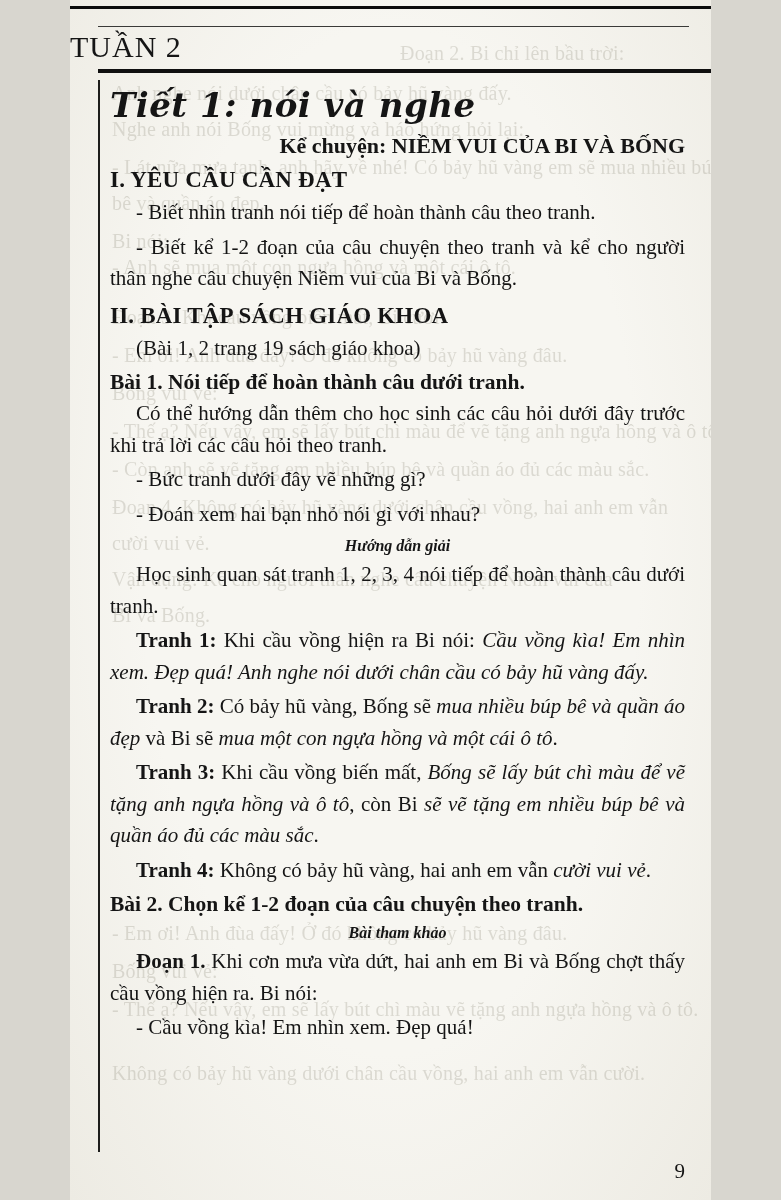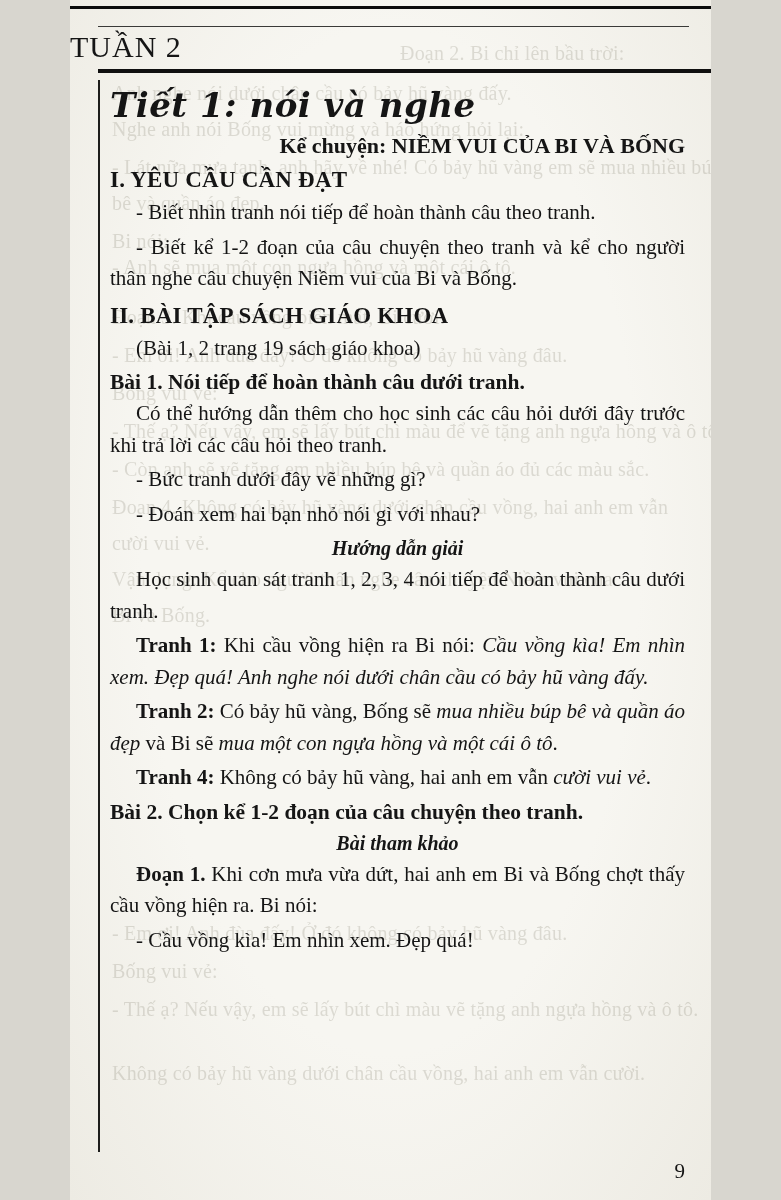--- a/index.html
+++ b/index.html
@@ -36,21 +36,21 @@
   .script-title{
     margin:12px 0 2px 0;
     font-family:"DejaVu Serif",serif;
     font-size:34px;font-weight:bold;font-style:italic;
     letter-spacing:.5px;
   }
   .story-title{margin:8px 0 6px 0;text-align:right;font-size:22px;font-weight:bold;}
   .sec-heading{margin:8px 0 4px 0;font-size:23px;font-weight:bold;letter-spacing:.2px;}
   .sub-heading{margin:6px 0 3px 0;font-size:21.5px;font-weight:bold;}
   .para{margin:3px 0;font-size:21px;line-height:1.5;text-align:justify;text-indent:26px;}
-  .center-head{margin:7px 0 4px 0;text-align:center;font-size:20px;font-weight:bold;font-style:italic;text-indent:0;}
+  .center-head{margin:7px 0 4px 0;text-align:center;font-size:16px;font-weight:bold;font-style:italic;text-indent:0;}
   .b{font-weight:bold;}
   .i{font-style:italic;}
   .page-number{position:absolute;right:26px;bottom:16px;font-size:21px;}
 </style>
 </head>
 <body>
 
 <div class="page">
 
   <div class="scan-topline"></div>
@@ -105,20 +105,21 @@
     <p class="para">- Bức tranh dưới đây vẽ những gì?</p>
     <p class="para">- Đoán xem hai bạn nhỏ nói gì với nhau?</p>
 
     <p class="center-head">Hướng dẫn giải</p>
     <p class="para">Học sinh quan sát tranh 1, 2, 3, 4 nói tiếp để hoàn thành câu dưới tranh.</p>
 
     <p class="para"><span class="b">Tranh 1:</span><span> Khi cầu vồng hiện ra Bi nói: </span><span class="i">Cầu vồng kìa! Em nhìn xem. Đẹp quá! Anh nghe nói dưới chân cầu có bảy hũ vàng đấy.</span></p>
 
     <p class="para"><span class="b">Tranh 2:</span><span> Có bảy hũ vàng, Bống sẽ </span><span class="i">mua nhiều búp bê và quần áo đẹp</span><span> và Bi sẽ </span><span class="i">mua một con ngựa hồng và một cái ô tô</span><span>.</span></p>
 
+    <p class="para"><span class="b">Tranh 3:</span><span> Khi cầu vồng biến mất, </span><span class="i">Bống sẽ lấy bút chì màu để vẽ tặng anh ngựa hồng và ô tô</span><span>, còn Bi </span><span class="i">sẽ vẽ tặng em nhiều búp bê và quần áo đủ các màu sắc</span><span>.</span></p>
 
     <p class="para"><span class="b">Tranh 4:</span><span> Không có bảy hũ vàng, hai anh em vẫn </span><span class="i">cười vui vẻ</span><span>.</span></p>
 
     <h4 class="sub-heading">Bài 2. Chọn kể 1-2 đoạn của câu chuyện theo tranh.</h4>
 
     <p class="center-head">Bài tham khảo</p>
 
     <p class="para"><span class="b">Đoạn 1.</span><span> Khi cơn mưa vừa dứt, hai anh em Bi và Bống chợt thấy cầu vồng hiện ra. Bi nói:</span></p>
 
     <p class="para">- Cầu vồng kìa! Em nhìn xem. Đẹp quá!</p>

